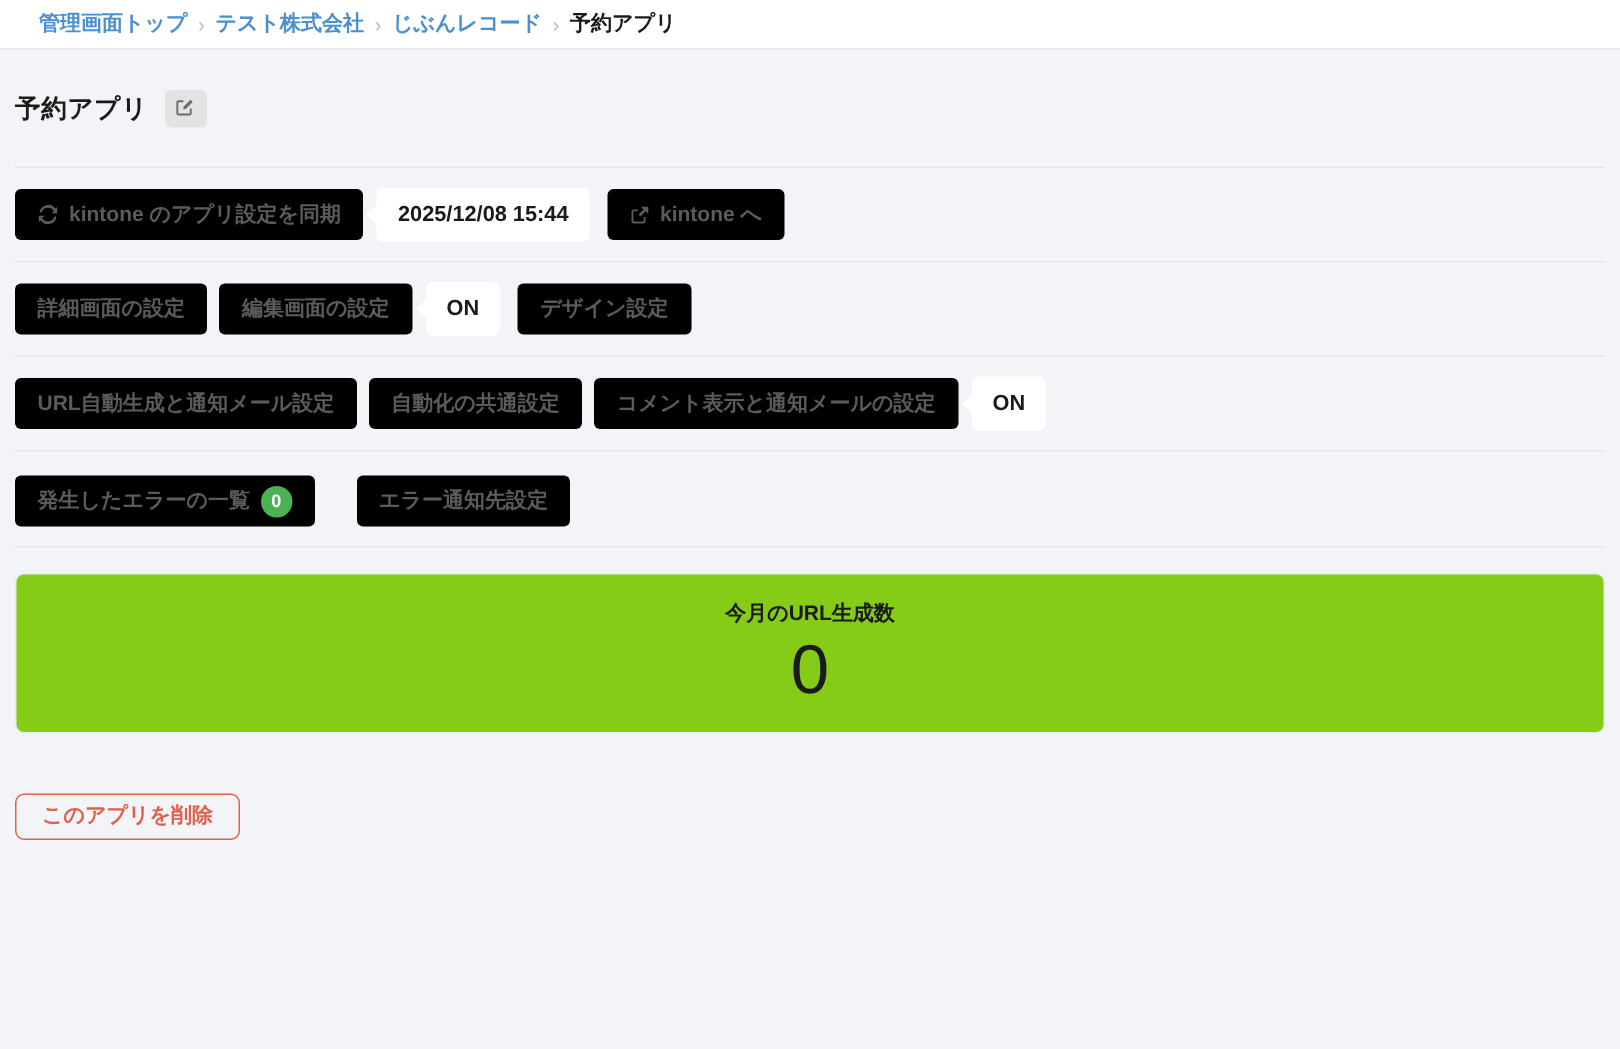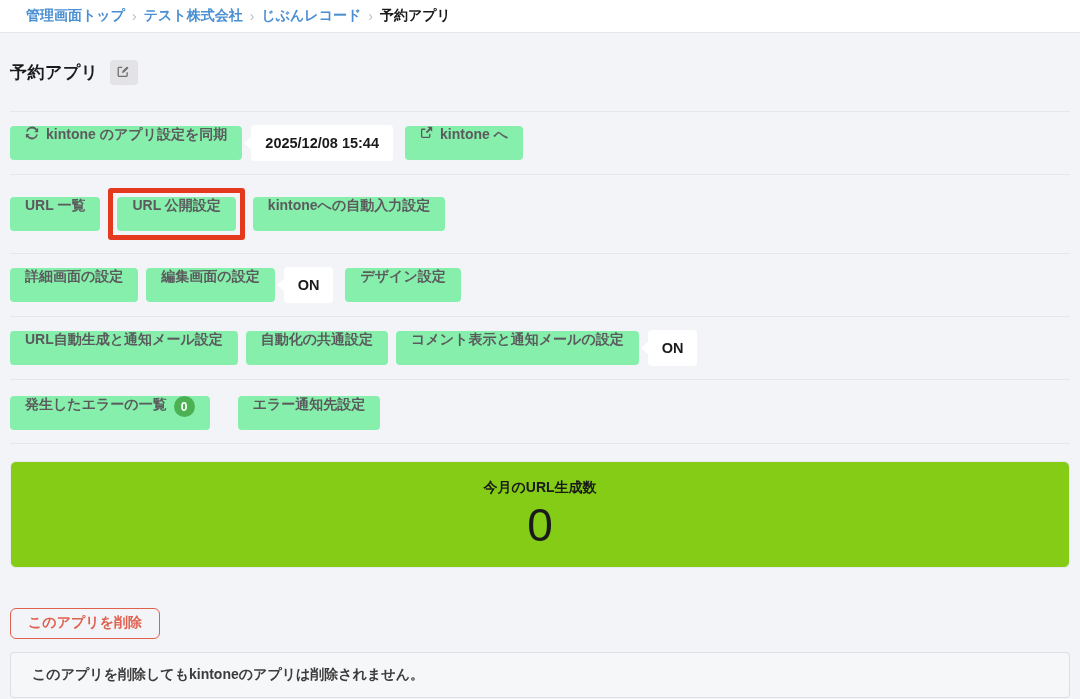--- a/index.html
+++ b/index.html
@@ -52,30 +52,31 @@
 
   .section {
     display: flex;
     align-items: center;
     gap: 8px;
     padding: 13px 0;
     border-bottom: 1px solid #e5e6eb;
   }
 
   .btn-gray {
-    background: #86efac;
+    background: #000000;
     border: none;
     border-radius: 4px;
     padding: 0 15px;
     height: 34px;
     font-family: inherit;
     font-size: 14px;
     font-weight: 700;
     color: #5b5b5d;
     display: inline-flex;
+    align-items: center;
     gap: 7px;
     cursor: pointer;
     white-space: nowrap;
   }
   .btn-gray .icn { display: inline-flex; color: #5b5b5d; }
 
   
   .tag-white {
     position: relative;
     background: #ffffff;
@@ -205,27 +206,20 @@
         <svg viewBox="0 0 16 16" width="13" height="13">
             <path fill="none" stroke="currentColor" stroke-width="1.6" d="M12 9.5V13a1 1 0 0 1-1 1H3a1 1 0 0 1-1-1V5a1 1 0 0 1 1-1h3.5"></path>
             <path fill="currentColor" d="M9 1h6v6l-2.2-2.2-4.2 4.2-1.6-1.6 4.2-4.2L9 1z"></path>
           </svg>
       </span>
       <span>kintone へ</span>
     </button>
   </div>
 
   
-  <div class="section">
-    <button class="btn-gray">URL 一覧</button>
-    <span class="highlight-box">
-      <button class="btn-gray">URL 公開設定</button>
-    </span>
-    <button class="btn-gray">kintoneへの自動入力設定</button>
-  </div>
 
   
   <div class="section">
     <button class="btn-gray">詳細画面の設定</button>
     <button class="btn-gray">編集画面の設定</button>
     <span class="tag-white">ON</span>
     <button class="btn-gray" style="margin-left:4px;">デザイン設定</button>
   </div>
 
   
@@ -247,15 +241,14 @@
 
   
   <div class="stats-card">
     <div class="stats-label">今月のURL生成数</div>
     <div class="stats-value">0</div>
   </div>
 
   
   <button class="delete-btn">このアプリを削除</button>
 
-  <div class="delete-note">このアプリを削除してもkintoneのアプリは削除されません。</div>
 
 </div>
 
 </body></html>

